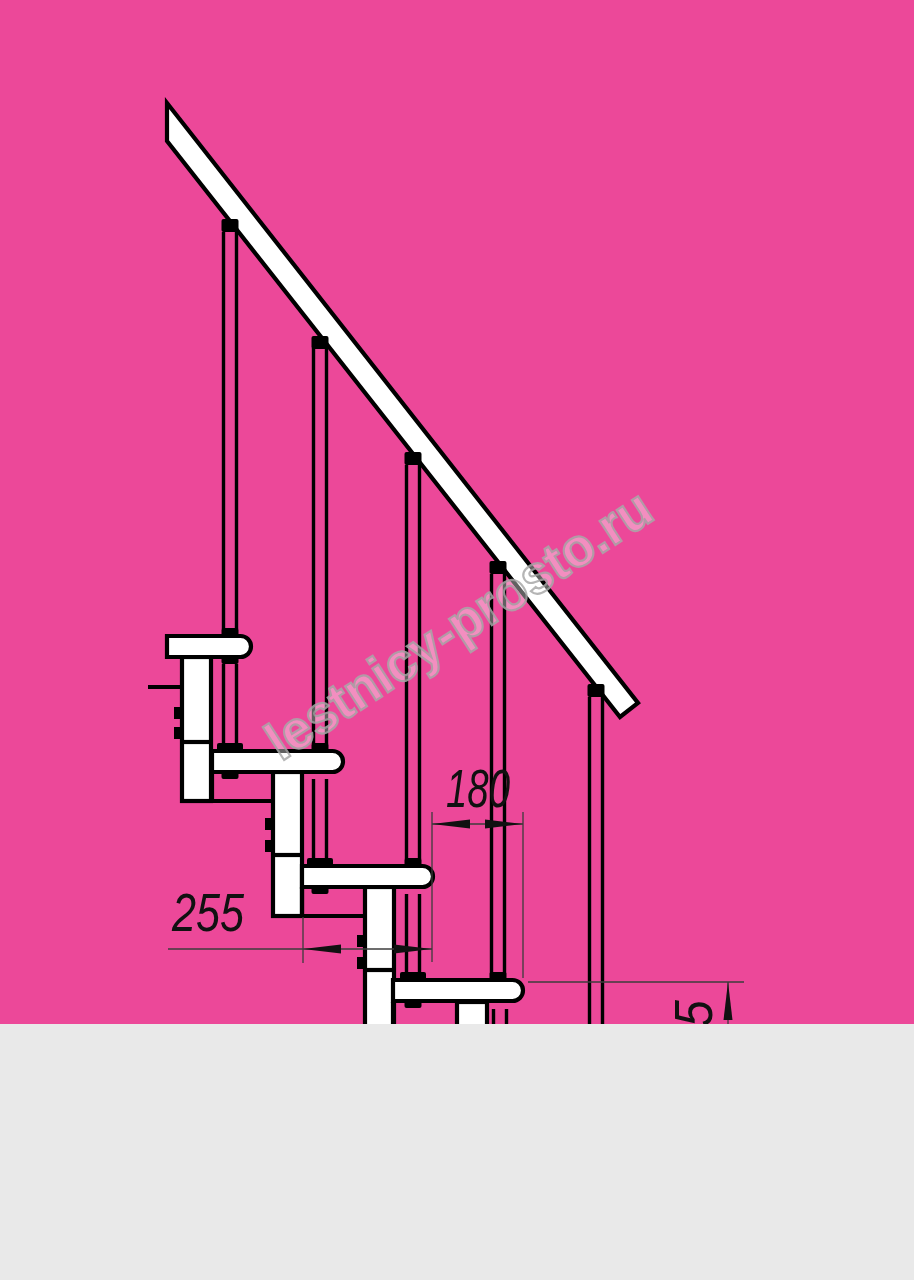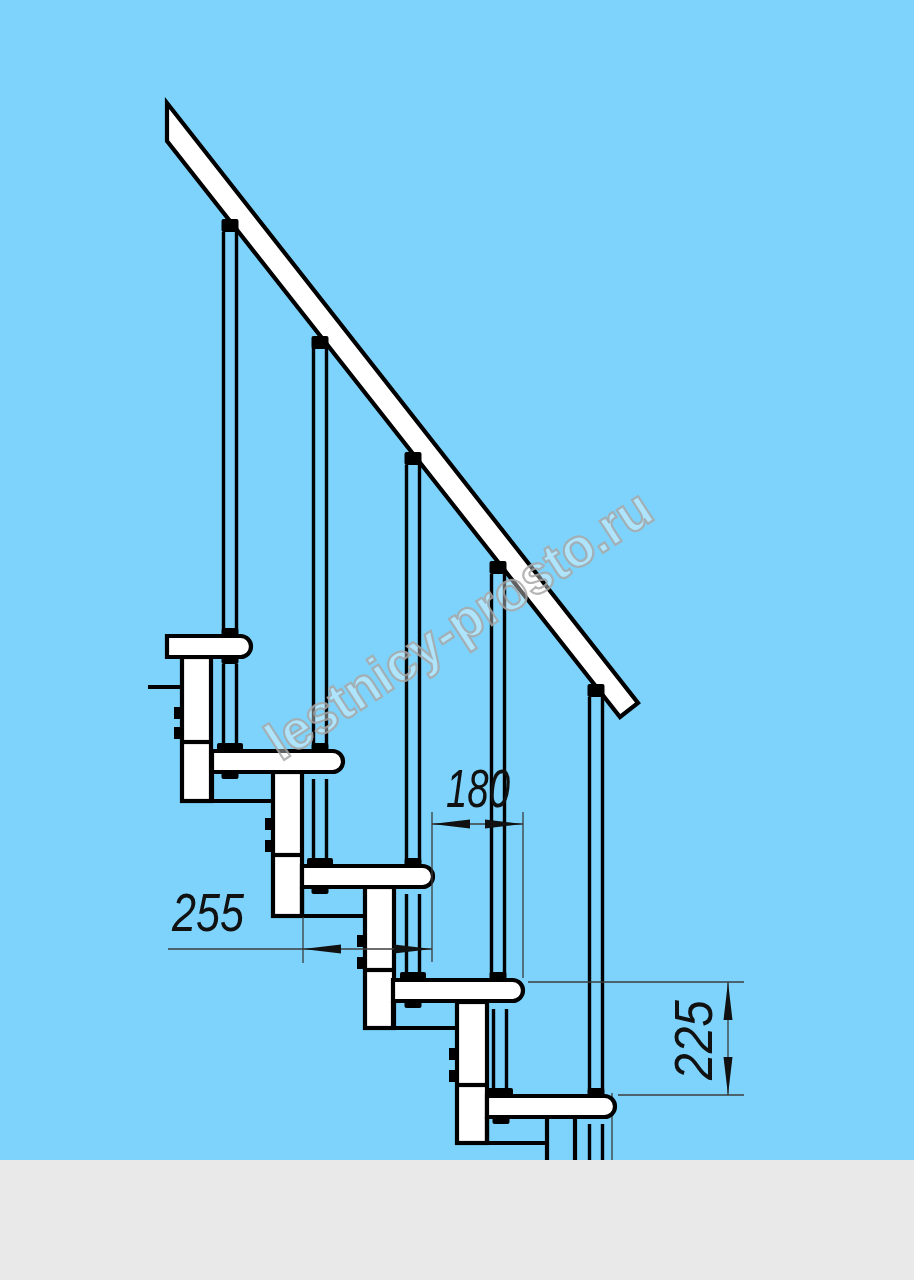--- a/index.html
+++ b/index.html
@@ -1,16 +1,16 @@
 <!DOCTYPE html>
 <html><head>
 <meta charset="utf-8">
 <style>
   html,body{margin:0;padding:0;background:#e9e9e9;}
-  .canvas{position:relative;width:914px;height:1160px;background:#7dd3fc;overflow:hidden;margin:0 auto;}
+  .canvas{position:relative;width:914px;height:1024px;background:#ec4899;overflow:hidden;margin:0 auto;}
   svg{position:absolute;left:0;top:0;}
   .main{stroke:#000;stroke-width:4.2;fill:none;stroke-linecap:butt;}
   .mainfill{stroke:#000;stroke-width:4.2;fill:#fff;}
   .rod{stroke:#000;stroke-width:3.4;fill:none;}
   .solid{fill:#000;stroke:none;}
   .dimline{stroke:#3c3c3c;stroke-width:1.3;fill:none;}
   .dimarrow{fill:#111;stroke:none;}
   .dimtext{font-family:"Liberation Sans",sans-serif;font-style:italic;font-size:53px;fill:#111;}
   .wm{font-family:"Liberation Sans",sans-serif;font-weight:bold;font-size:54px;
       fill:rgba(255,255,255,0.45);stroke:#a9a9a9;stroke-width:2.2px;opacity:0.85;}

